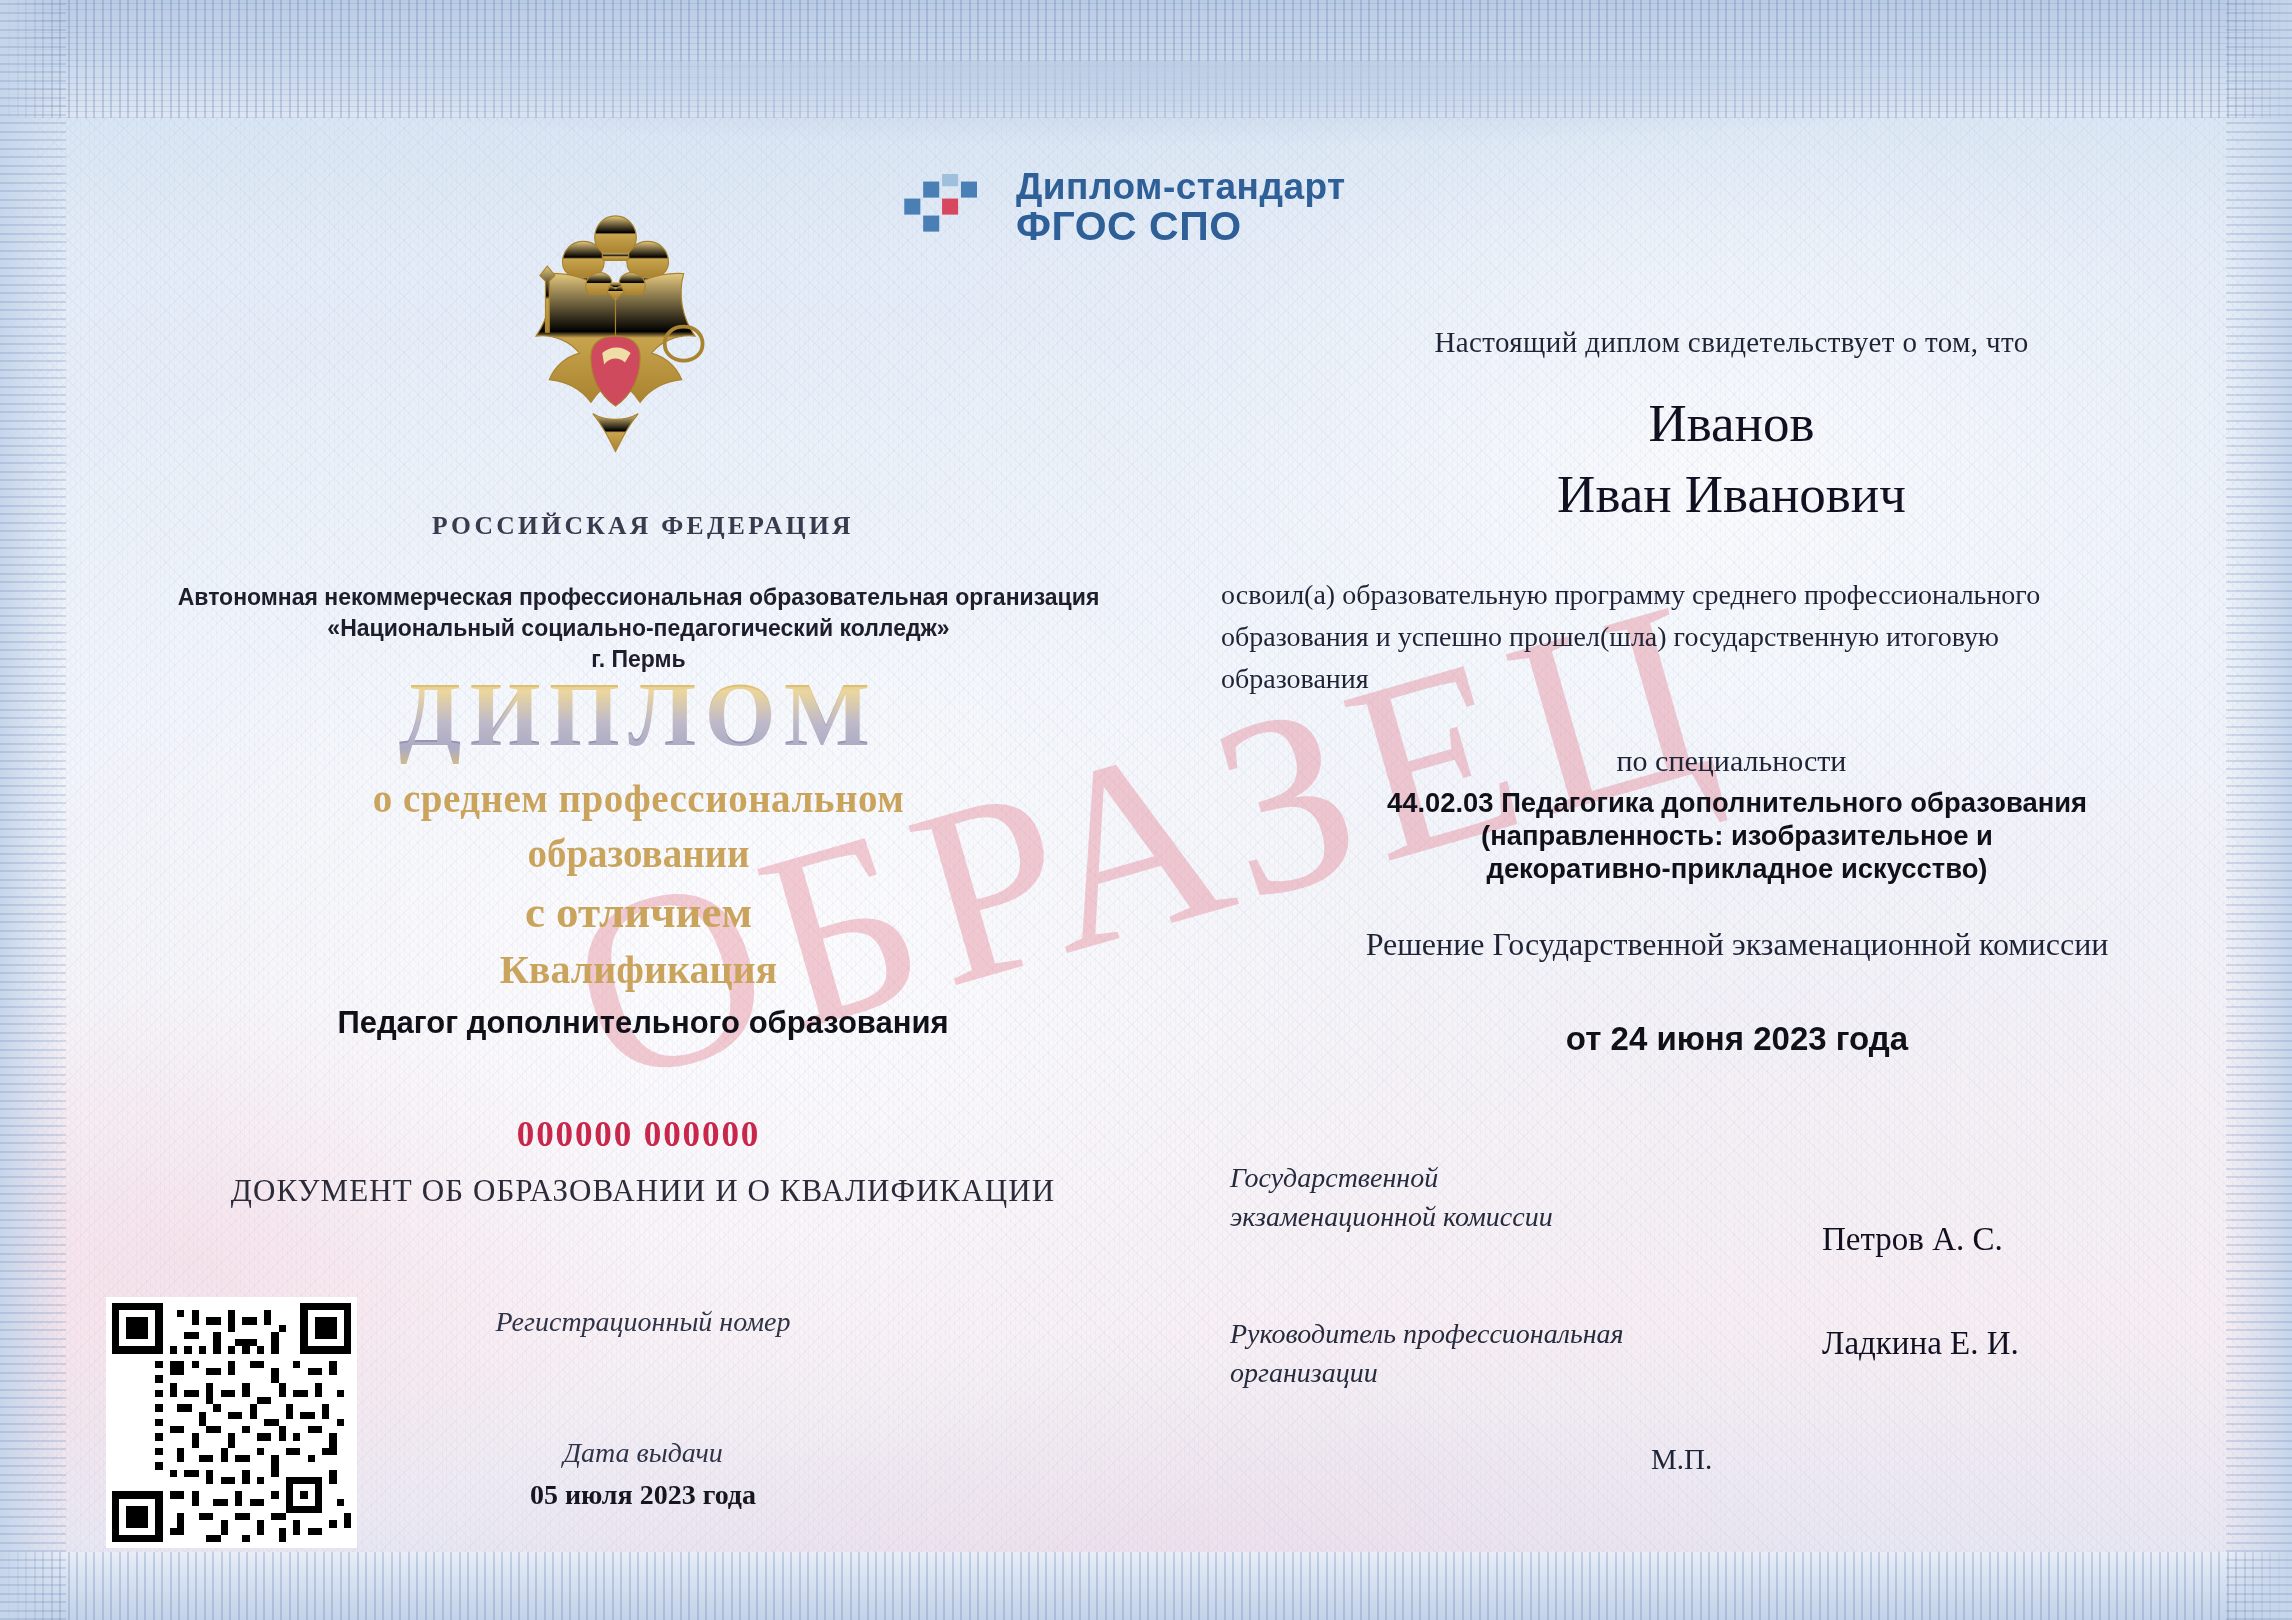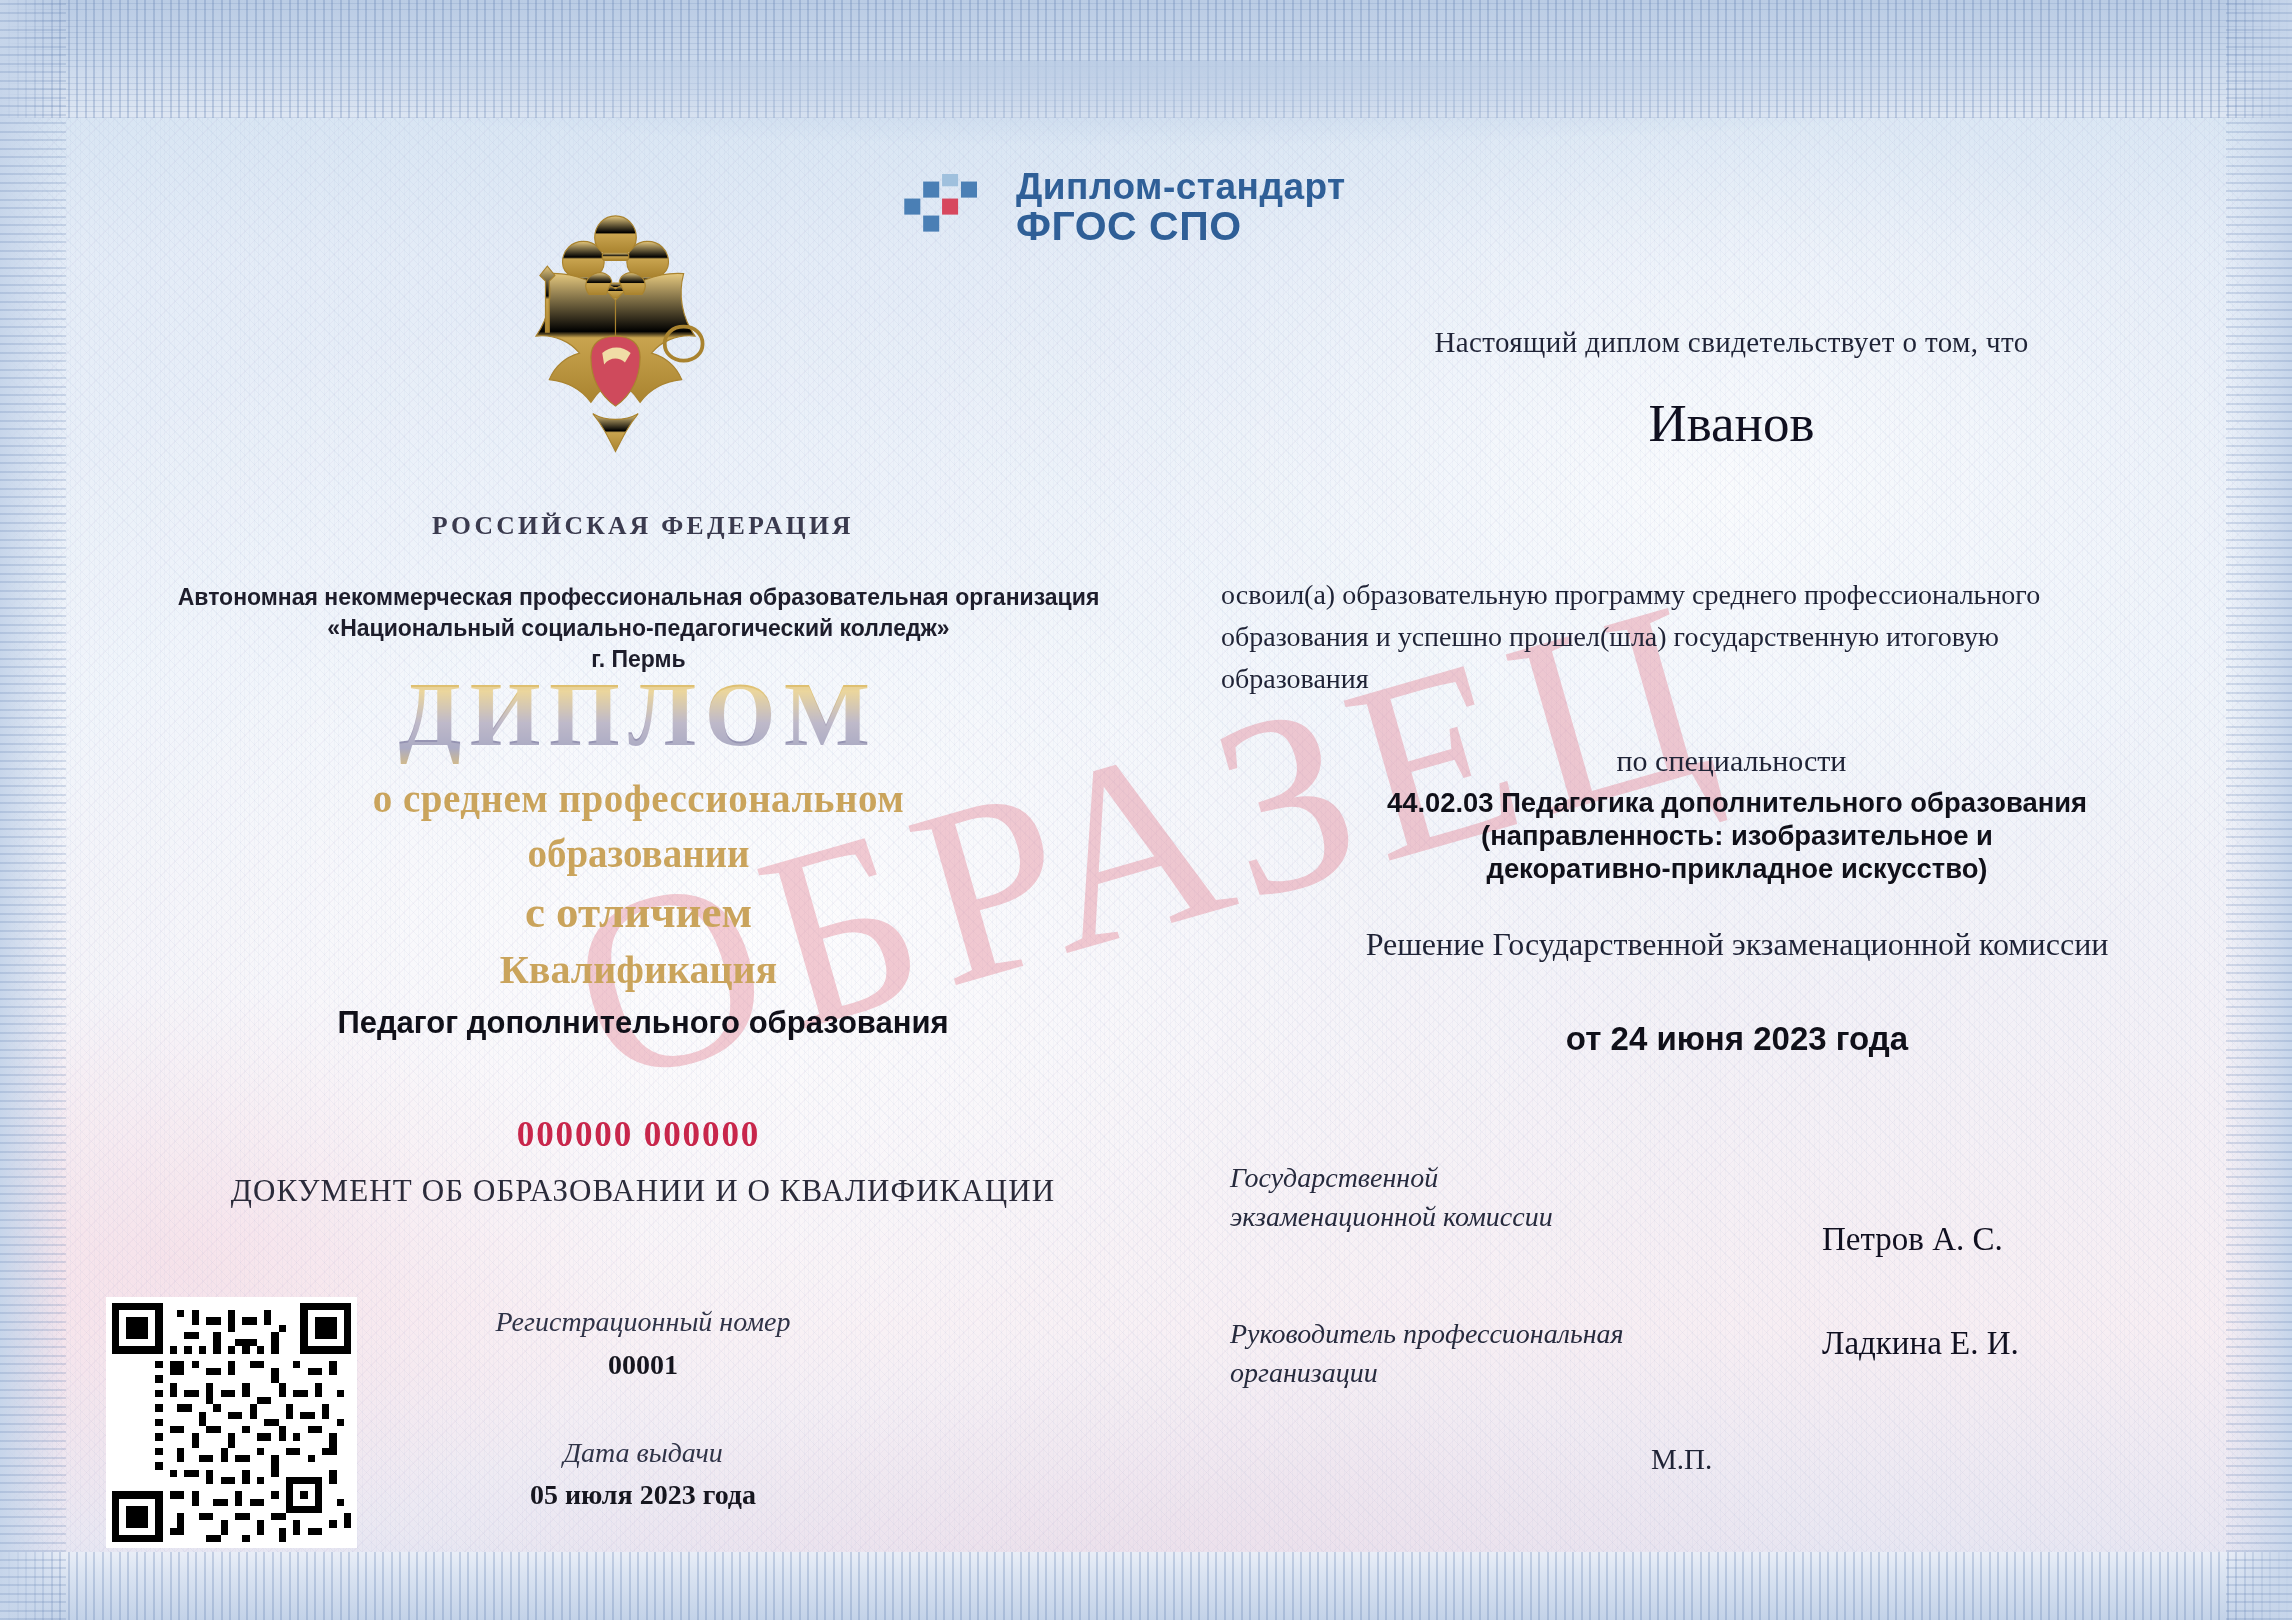--- a/index.html
+++ b/index.html
@@ -294,21 +294,20 @@
   <div class="sub2">образовании</div>
   <div class="sub3">с отличием</div>
 
   <div class="kval">Квалификация</div>
   <div class="kval-val">Педагог дополнительного образования</div>
 
   <div class="docnum">000000 000000</div>
   <div class="doctype">ДОКУМЕНТ ОБ ОБРАЗОВАНИИ И О КВАЛИФИКАЦИИ</div>
 
   <div class="reg-label">Регистрационный номер</div>
-  <div class="reg-val">00001</div>
   <div class="date-label">Дата выдачи</div>
   <div class="date-val">05 июля 2023 года</div>
 
   <div class="qr">
     <svg viewBox="0 0 33 33" width="239" height="239" shape-rendering="crispEdges" aria-hidden="true">
       <rect width="33" height="33" fill="#ffffff"></rect>
       <g fill="#000000">
 
         <rect x="0" y="0" width="7" height="1"></rect>
           <rect x="0" y="6" width="7" height="1"></rect>
@@ -438,20 +437,21 @@
         <rect x="8" y="31" width="2" height="1"></rect>
           <rect x="13" y="32" width="2" height="1"></rect>
         <rect x="18" y="32" width="1" height="1"></rect>
           <rect x="23" y="31" width="1" height="2"></rect>
       </g>
     </svg>
   </div>
 
   <div class="r-intro">Настоящий диплом свидетельствует о том, что</div>
   <div class="fio1">Иванов</div>
+  <div class="fio2">Иван Иванович</div>
 
   <div class="r-body">
     <div>освоил(а) образовательную программу среднего профессионального</div>
     <div>образования и успешно прошел(шла) государственную итоговую</div>
     <div>образования</div>
   </div>
 
   <div class="spec-label">по специальности</div>
   <div class="spec-val">
     <div>44.02.03 Педагогика дополнительного образования</div>

